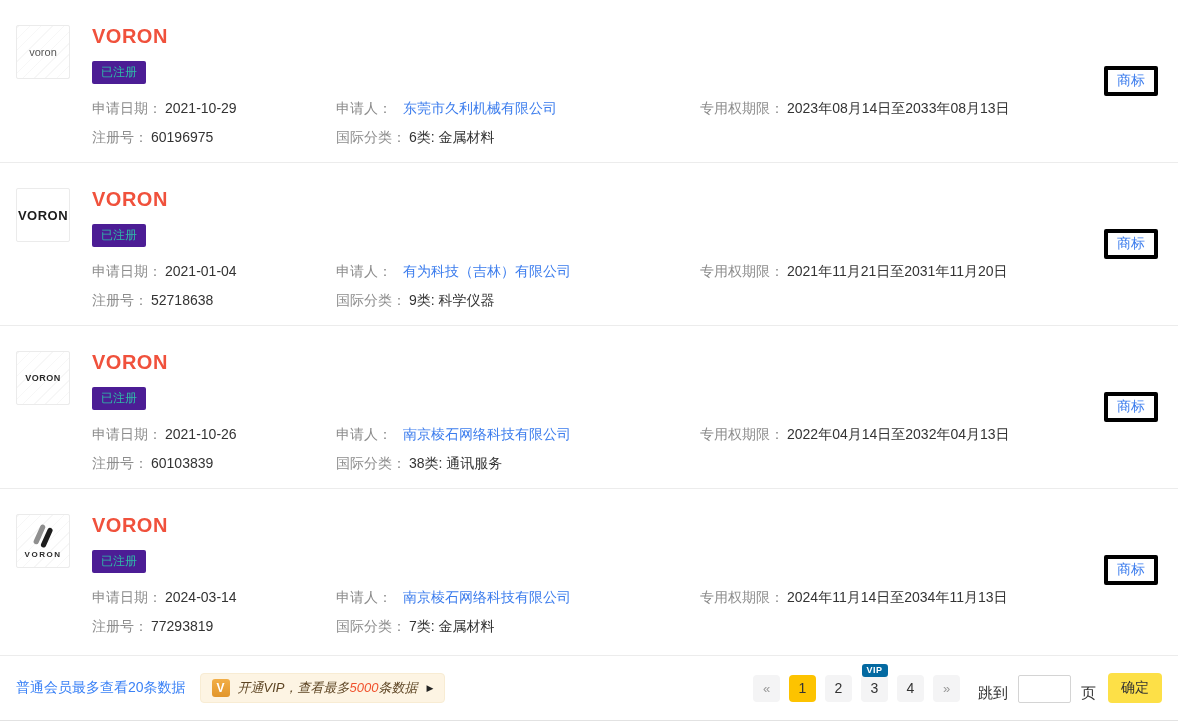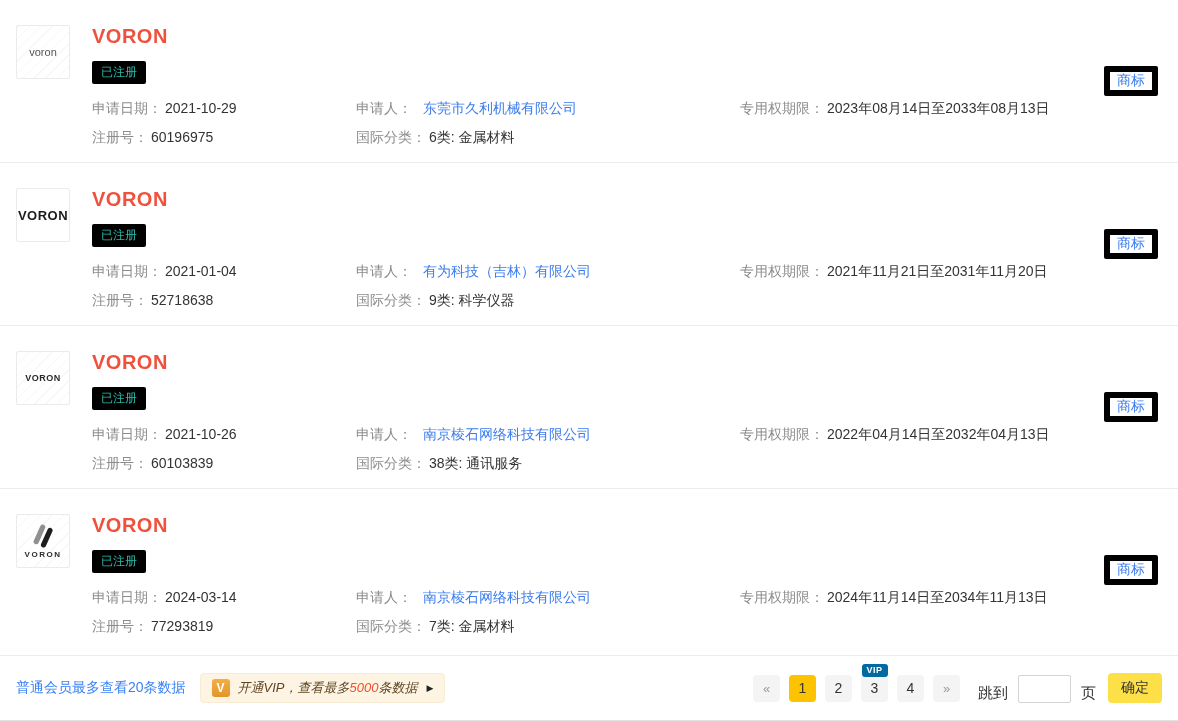--- a/index.html
+++ b/index.html
@@ -25,34 +25,34 @@
   }
   .logo-text-lower { font-size:11px; color:#555; }
   .logo-text-caps  { font-size:13px; font-weight:bold; color:#1b1b1b; letter-spacing:0.5px; }
   .logo-text-small { font-size:9px;  font-weight:bold; color:#2a2a2a; letter-spacing:0.5px; }
   .logo-mark-text  { font-size:8px;  font-weight:bold; color:#2a2a2a; letter-spacing:1.5px; margin-top:2px; }
 
   .row-main { margin-left:92px; padding-top:25px; }
   .trademark-title { color:#f0513c; font-size:20px; font-weight:bold; letter-spacing:0.5px; }
   .status-badge {
     display:inline-block; margin-top:13px; padding:3px 9px;
-    font-size:12px; color:#2fb8a8; background:#000000; border-radius:2px;
-  }
-  .details { display:flex; margin-top:16px; font-size:14px;gap:20px; }
+    font-size:12px; color:#2fb8a8; background:#4c1d95; border-radius:2px;
+  }
+  .details { display:flex; margin-top:16px; font-size:14px; }
   .detail-col-1 { width:244px; }
   .detail-col-2 { width:364px; }
   .detail-col-3 { flex:1; }
   .detail-line { margin-bottom:13px; line-height:16px; }
   .detail-label { color:#8c8c8c; }
   .detail-value { color:#333; margin-left:3px; }
   .link { color:#3b7ced; margin-left:11px; cursor:pointer; text-decoration:none; }
 
   .action-button {
     position:absolute; right:20px; top:66px; width:54px; height:30px;
-    background:#fff; border:6px solid #000000; border-radius:2px;
+    background:#fff; border:4px solid #000000; border-radius:2px;
     color:#3b7ced; font-size:14px; cursor:pointer;
     font-family:inherit;
   }
 
   
   .footer { height:64px; display:flex; align-items:center; padding:0 16px; }
   .member-note { font-size:14px; color:#3b82f6;text-align:center; }
   .vip-banner {
     margin-left:14px; display:flex; align-items:center; height:30px; padding:0 11px;
     background:#fdf4e3; border:1px solid #f8ecd3; border-radius:4px; cursor:pointer;

